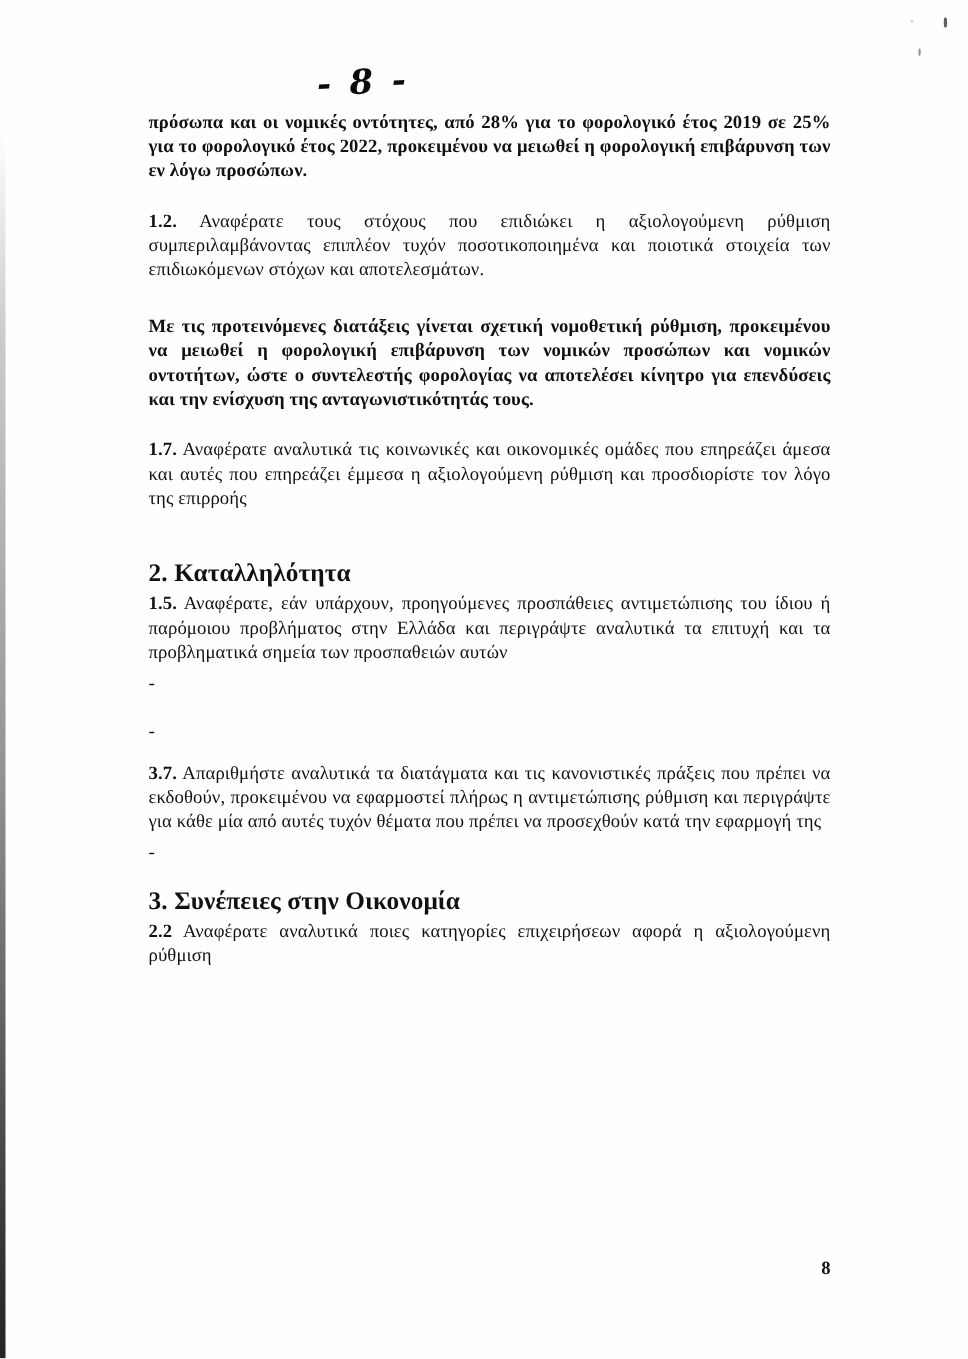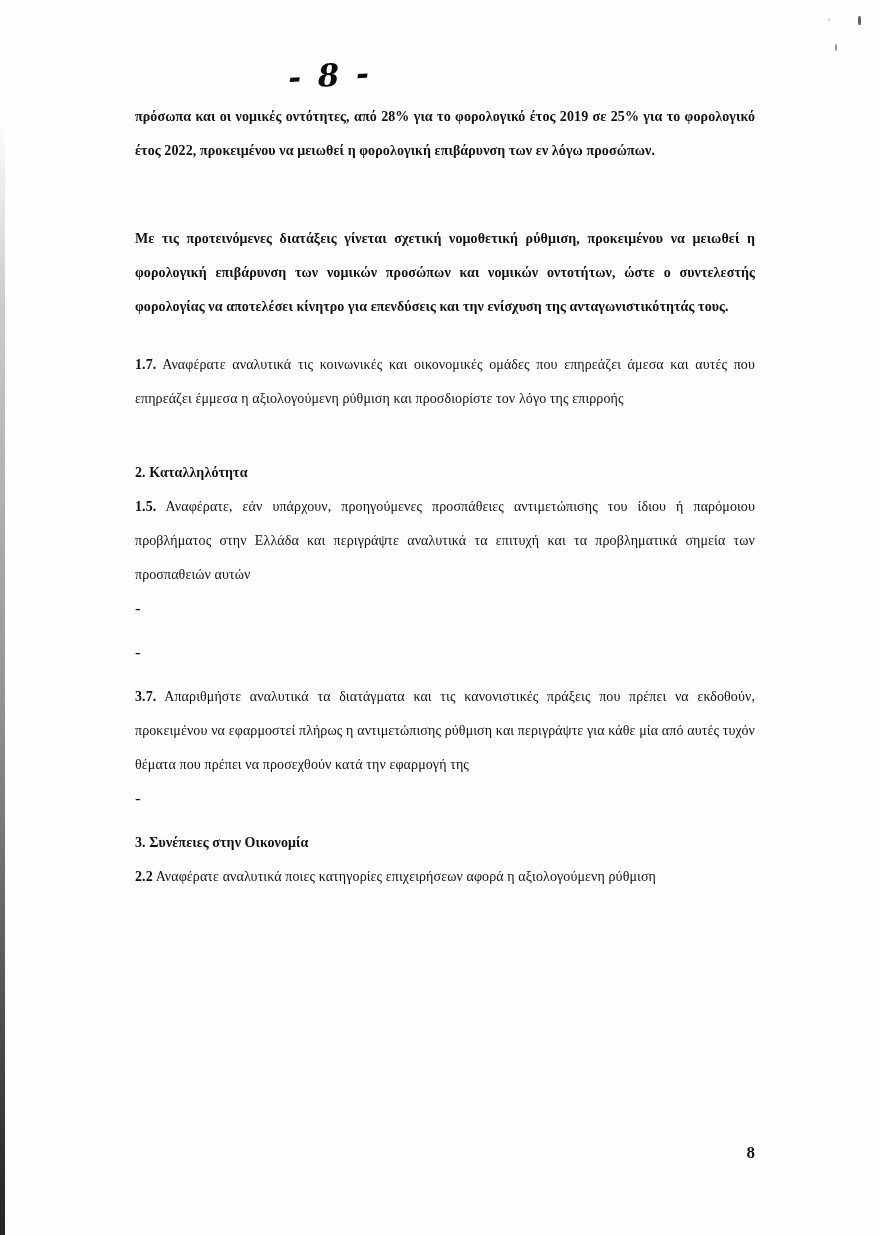--- a/index.html
+++ b/index.html
@@ -69,37 +69,37 @@
     font-weight: 700;
     font-size: 31px;
     letter-spacing: 3px;
     color: #0c0c0c;
     transform: rotate(-3deg);
     white-space: nowrap;
   }
 
   p {
     margin: 0;
-    font-size: 14px;
-    line-height: 34px;
+    font-size: 17px;
+    line-height: 22px;
     text-align: justify;
     text-justify: inter-word;
     letter-spacing: .1px;
   }
 
   .b { font-weight: 700; }
 
   
   p.bold-block {
     font-weight: 700;
   }
 
   h3 {
     margin: 0;
-    font-size: 14px;
+    font-size: 23px;
     line-height: 34px;
     font-weight: 700;
     text-align: left;
     letter-spacing: .1px;
   }
 
   .dash {
     font-size: 17.4px;
     line-height: 32px;
     text-align: left;
@@ -138,20 +138,21 @@
   <div class="hand-mark">- 8 -</div>
 
   <div class="content">
 
     <div class="top-block">
       <p class="bold-block">πρόσωπα και οι νομικές οντότητες, από 28% για το φορολογικό έτος 2019 σε 25% για το φορολογικό έτος 2022, προκειμένου να μειωθεί η φορολογική επιβάρυνση των εν λόγω προσώπων.</p>
     </div>
 
     <div class="sp-24"></div>
 
+    <p><span class="b">1.2.</span><span> Αναφέρατε τους στόχους που επιδιώκει η αξιολογούμενη ρύθμιση συμπεριλαμβάνοντας επιπλέον τυχόν ποσοτικοποιημένα και ποιοτικά στοιχεία των επιδιωκόμενων στόχων και αποτελεσμάτων.</span></p>
 
     <div class="sp-30"></div>
 
     <p class="bold-block">Με τις προτεινόμενες διατάξεις γίνεται σχετική νομοθετική ρύθμιση, προκειμένου να μειωθεί η φορολογική επιβάρυνση των νομικών προσώπων και νομικών οντοτήτων, ώστε ο συντελεστής φορολογίας να αποτελέσει κίνητρο για επενδύσεις και την ενίσχυση της ανταγωνιστικότητάς τους.</p>
 
     <div class="sp-24"></div>
 
     <p><span class="b">1.7.</span><span> Αναφέρατε αναλυτικά τις κοινωνικές και οικονομικές ομάδες που επηρεάζει άμεσα και αυτές που επηρεάζει έμμεσα η αξιολογούμενη ρύθμιση και προσδιορίστε τον λόγο της επιρροής</span></p>
 
     <div class="sp-40"></div>

